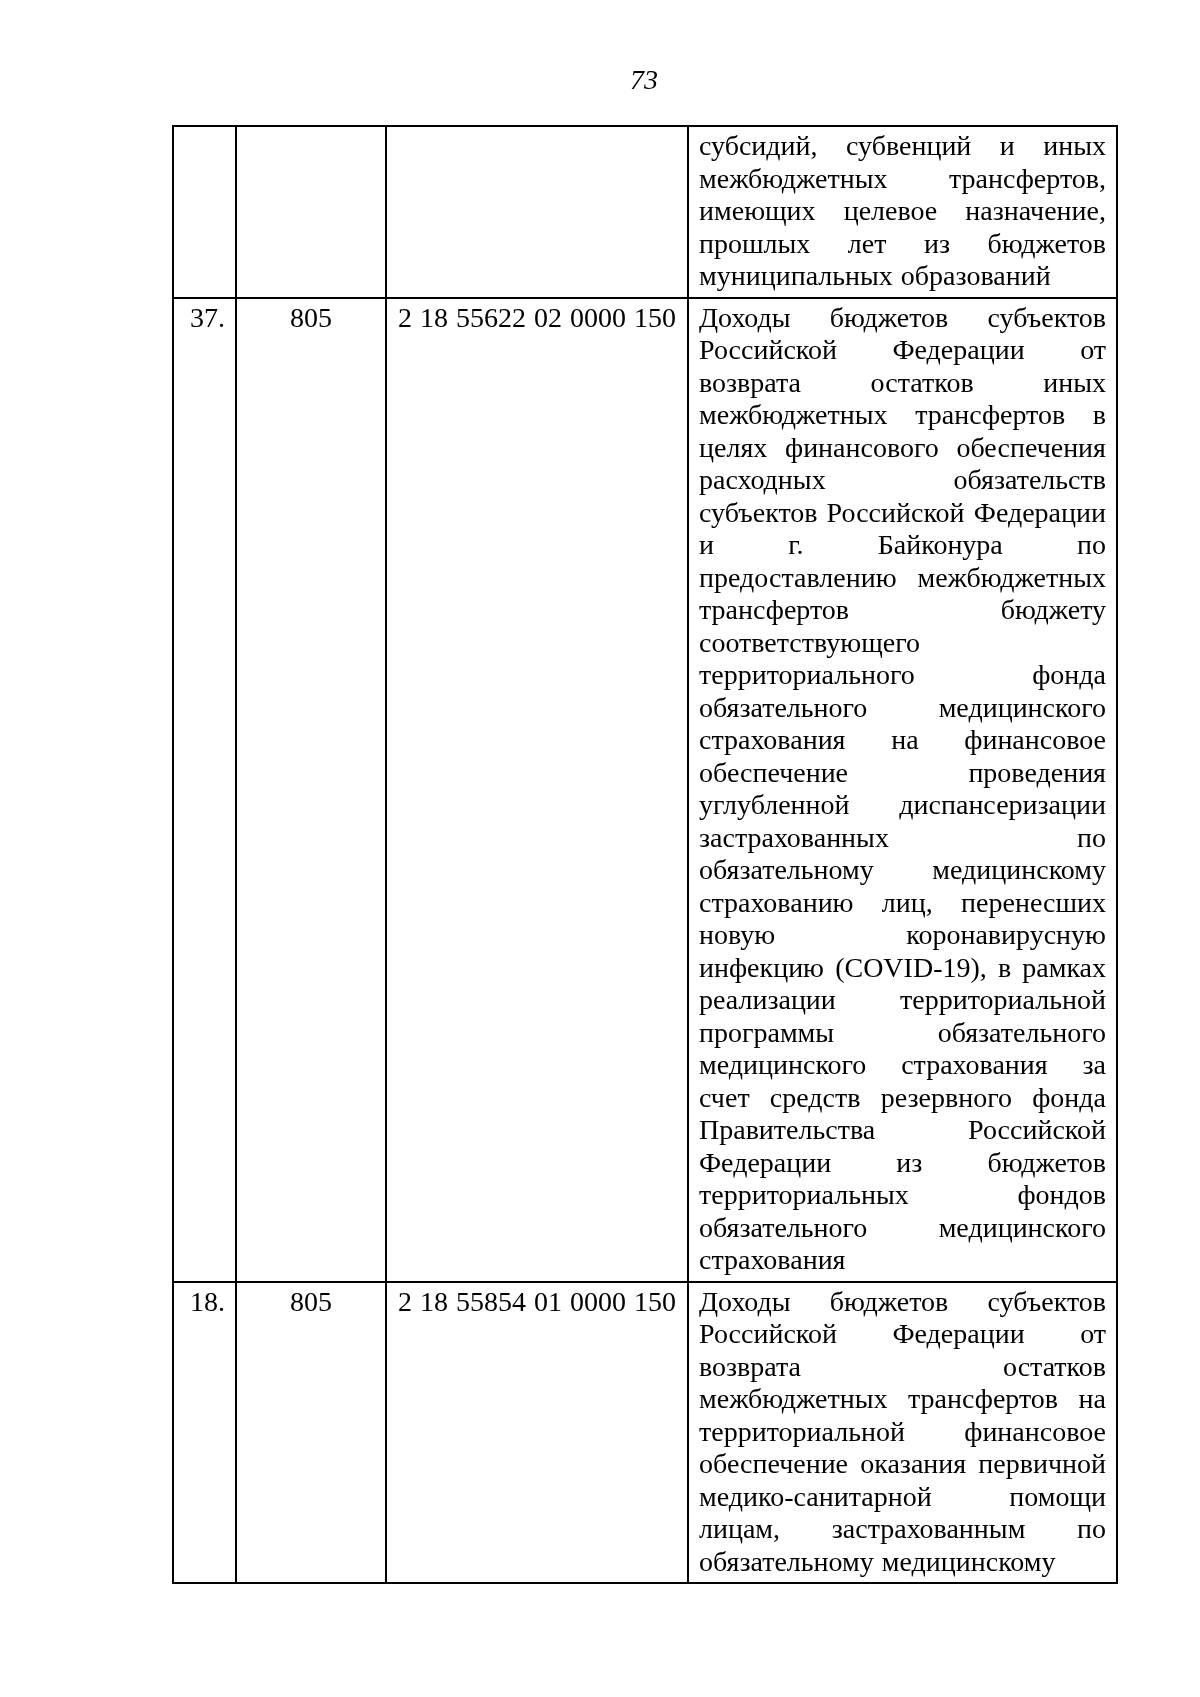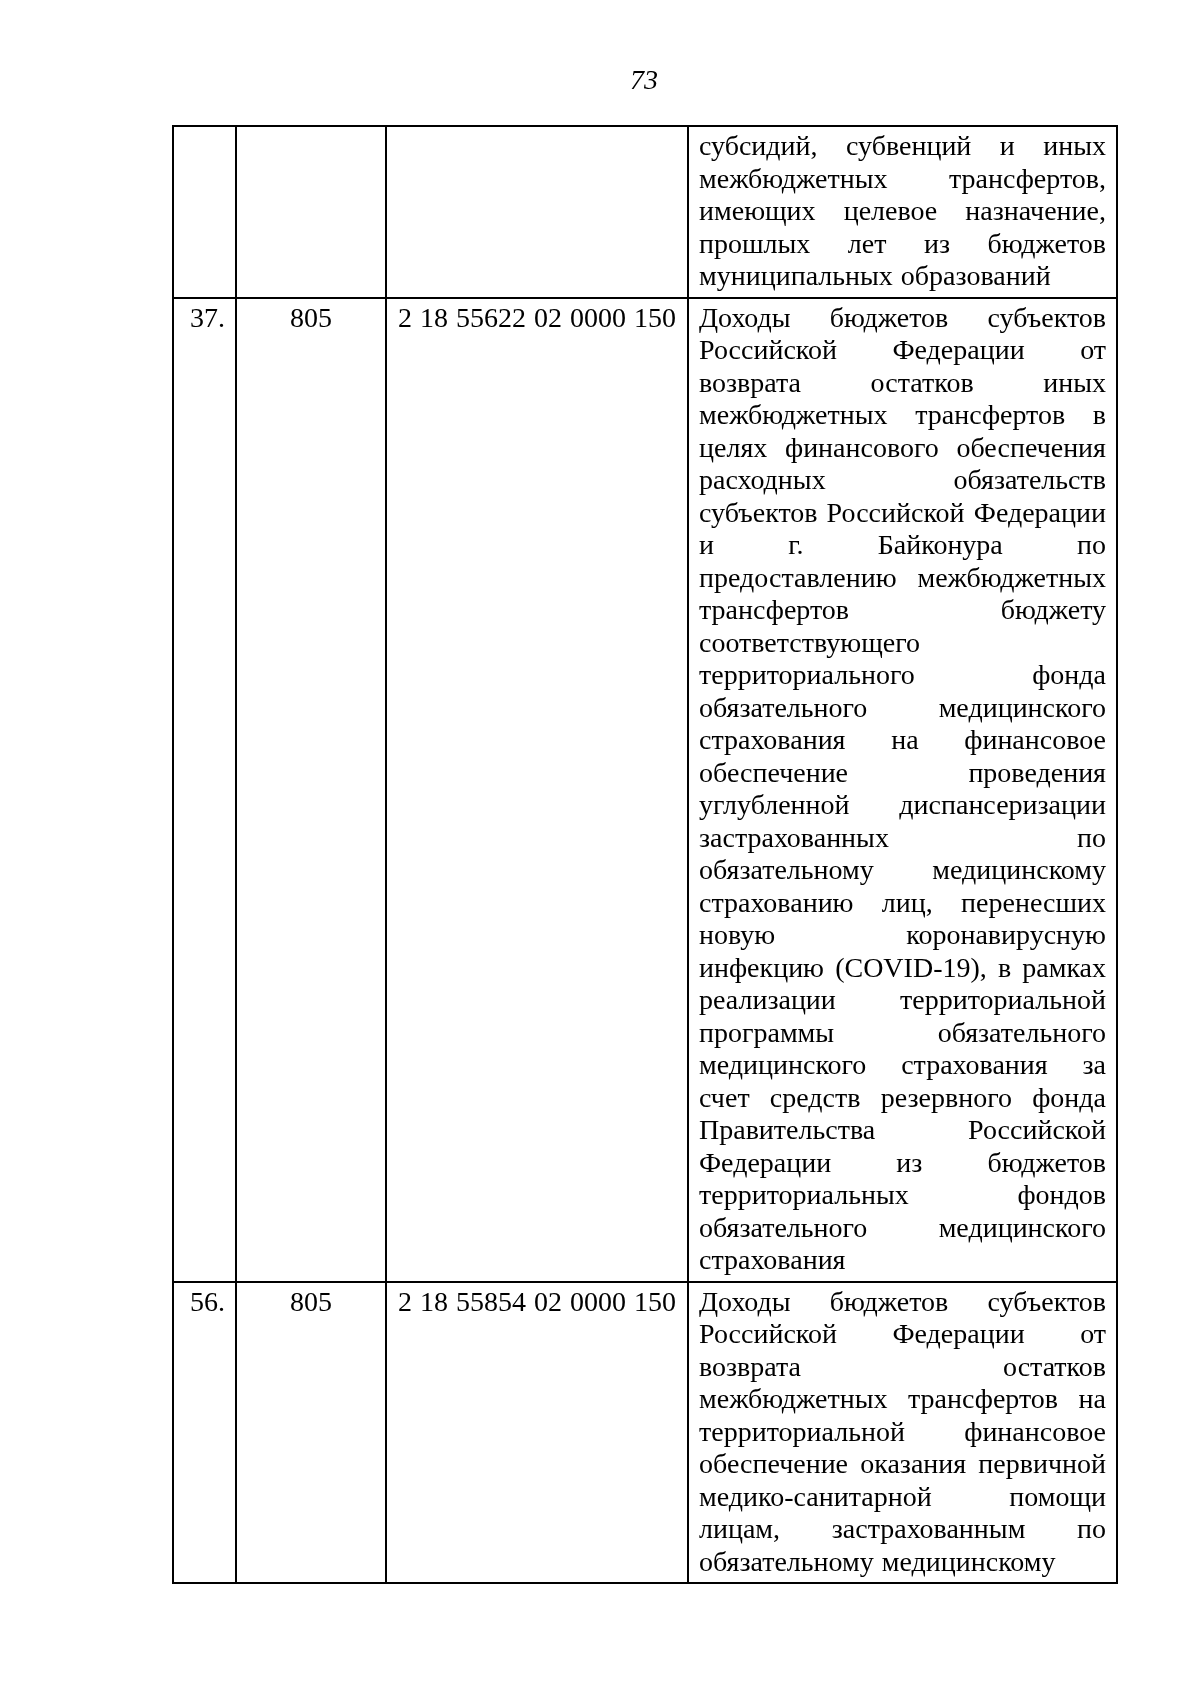--- a/index.html
+++ b/index.html
@@ -86,21 +86,21 @@
         <td class="col-code"></td>
         <td class="col-desc">субсидий, субвенций и иных межбюджетных трансфертов, имеющих целевое назначение, прошлых лет из бюджетов муниципальных образований</td>
       </tr>
       <tr>
         <td class="col-num">37.</td>
         <td class="col-admin">805</td>
         <td class="col-code">2 18 55622 02 0000 150</td>
         <td class="col-desc">Доходы бюджетов субъектов Российской Федерации от возврата остатков иных межбюджетных трансфертов в целях финансового обеспечения расходных обязательств субъектов Российской Федерации и г. Байконура по предоставлению межбюджетных трансфертов бюджету соответствующего территориального фонда обязательного медицинского страхования на финансовое обеспечение проведения углубленной диспансеризации застрахованных по обязательному медицинскому страхованию лиц, перенесших новую коронавирусную инфекцию (COVID-19), в рамках реализации территориальной программы обязательного медицинского страхования за счет средств резервного фонда Правительства Российской Федерации из бюджетов территориальных фондов обязательного медицинского страхования</td>
       </tr>
       <tr>
-        <td class="col-num">56.</td>
+        <td class="col-num">18.</td>
         <td class="col-admin">805</td>
-        <td class="col-code">2 18 55854 02 0000 150</td>
+        <td class="col-code">2 18 55854 01 0000 150</td>
         <td class="col-desc">Доходы бюджетов субъектов Российской Федерации от возврата остатков межбюджетных трансфертов на территориальной финансовое обеспечение оказания первичной медико-санитарной помощи лицам, застрахованным по обязательному медицинскому</td>
       </tr>
     </tbody>
   </table>
 
 </div>
 
 </body></html>

